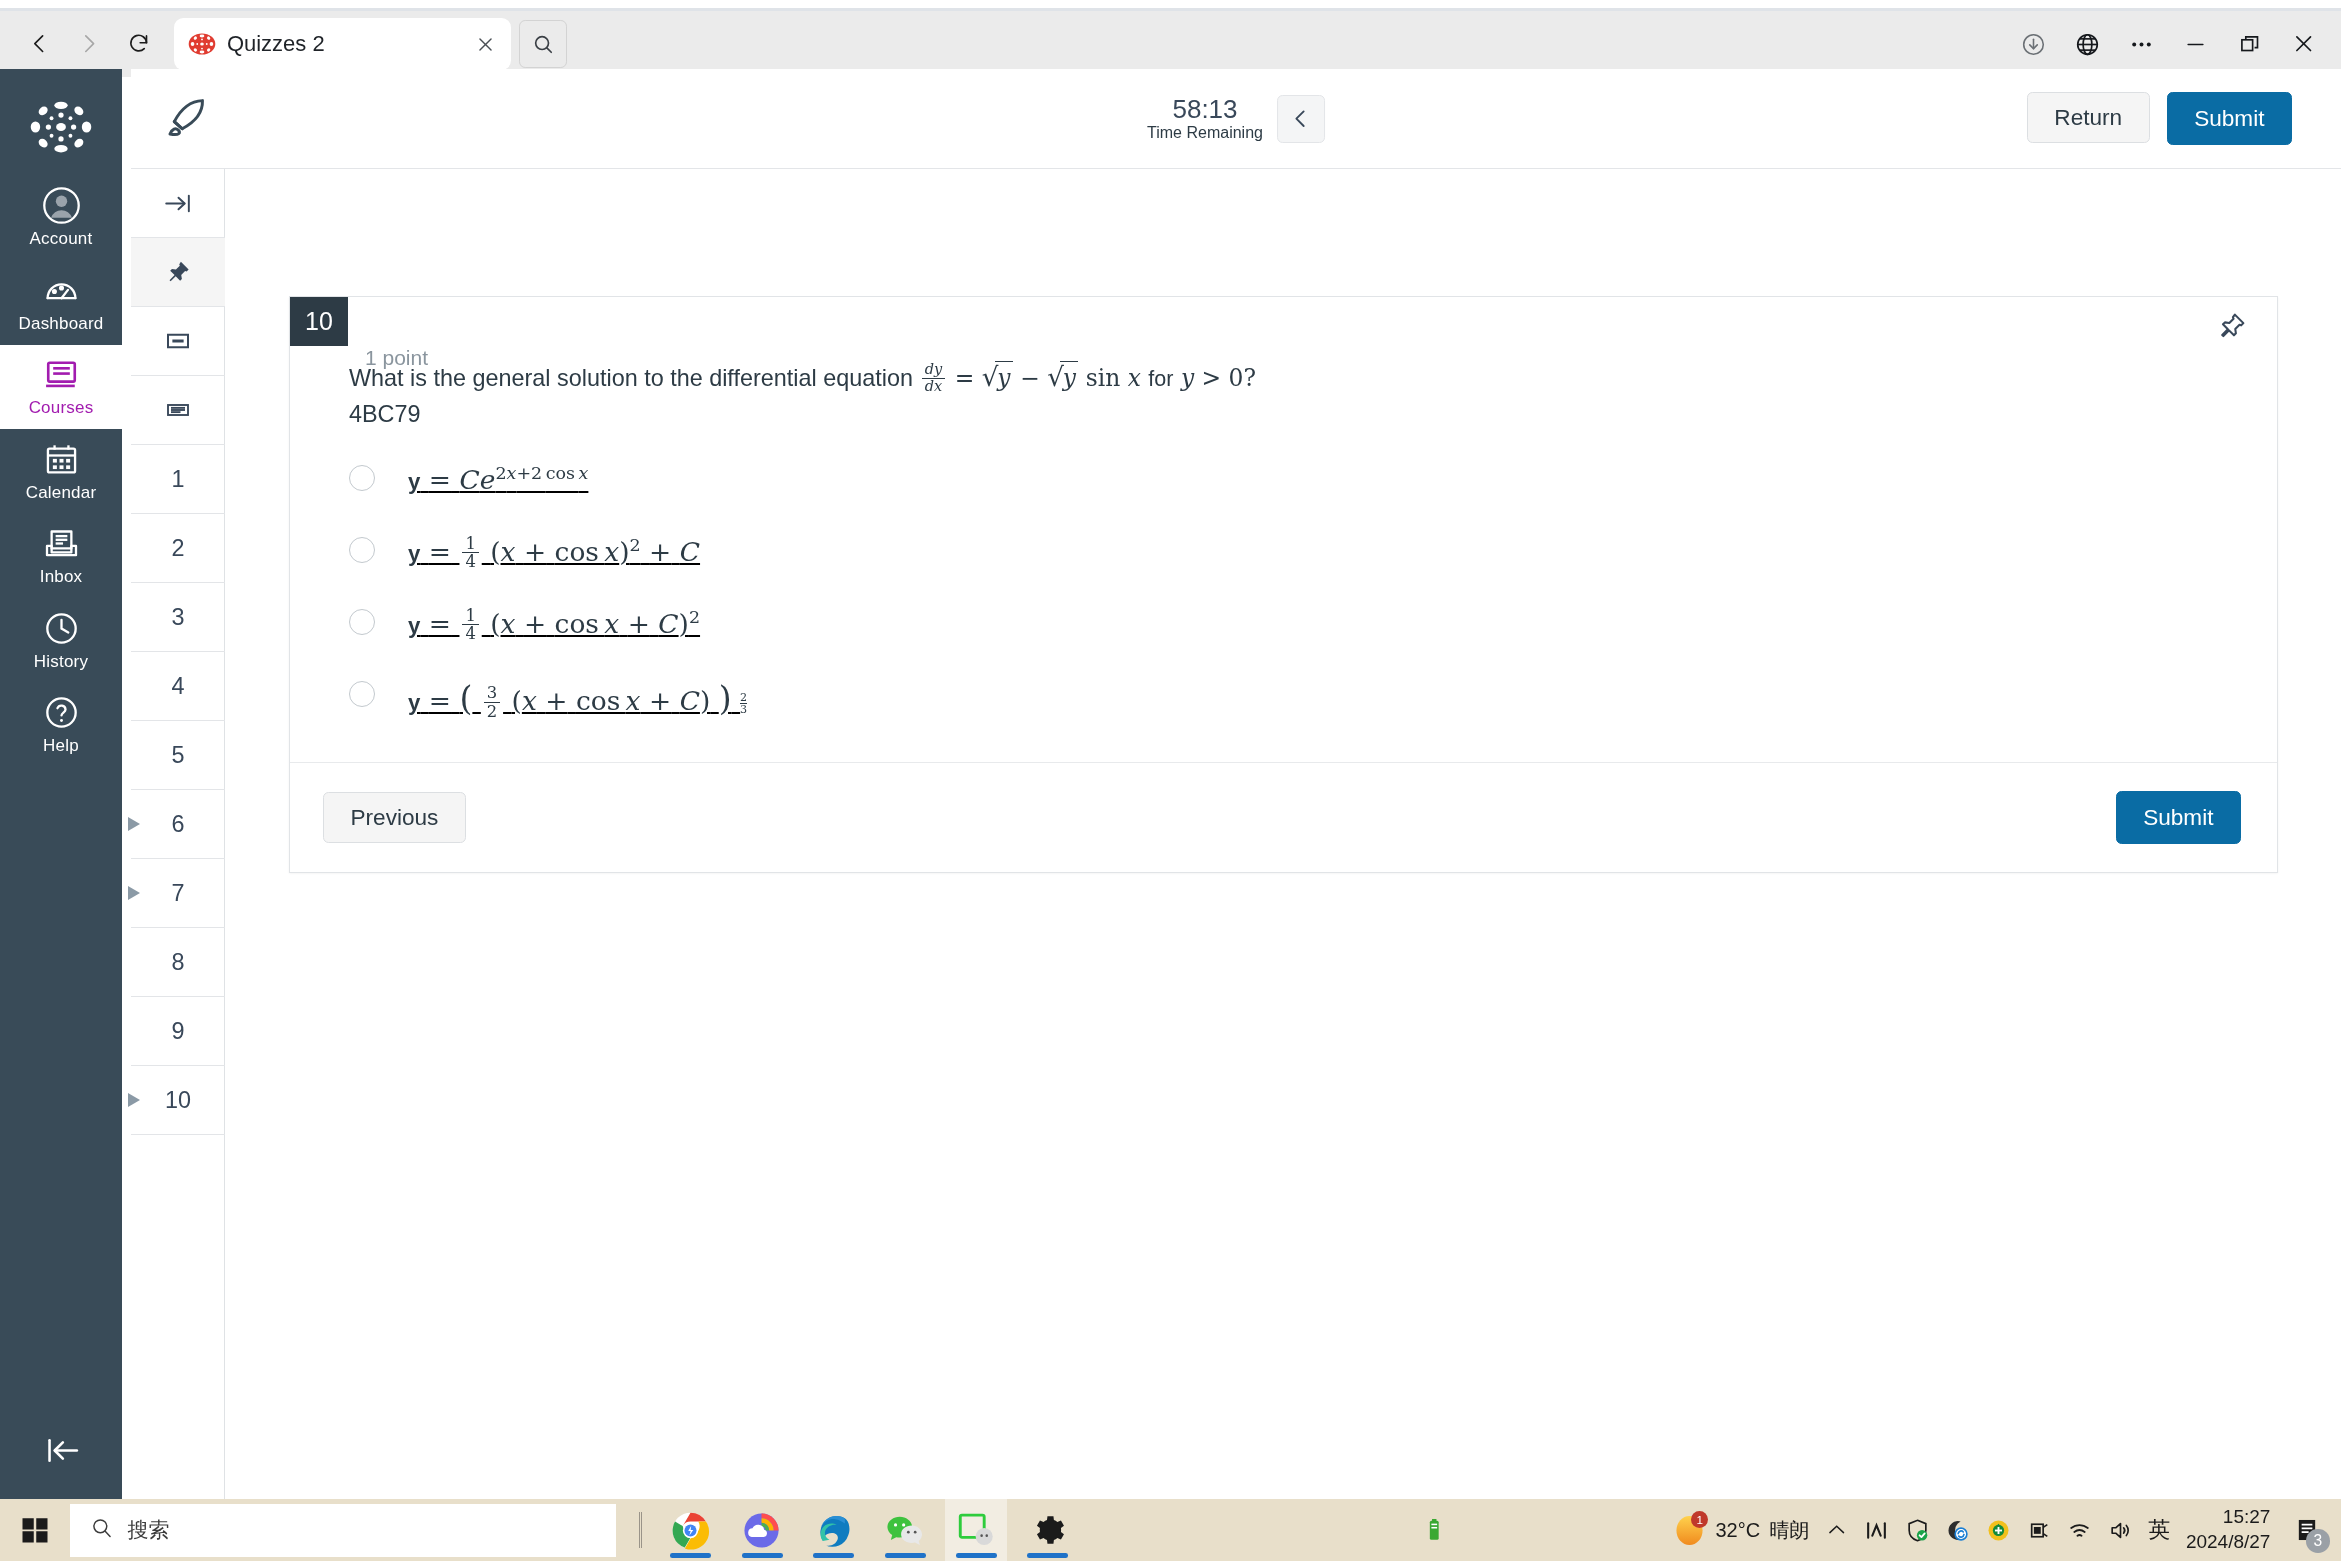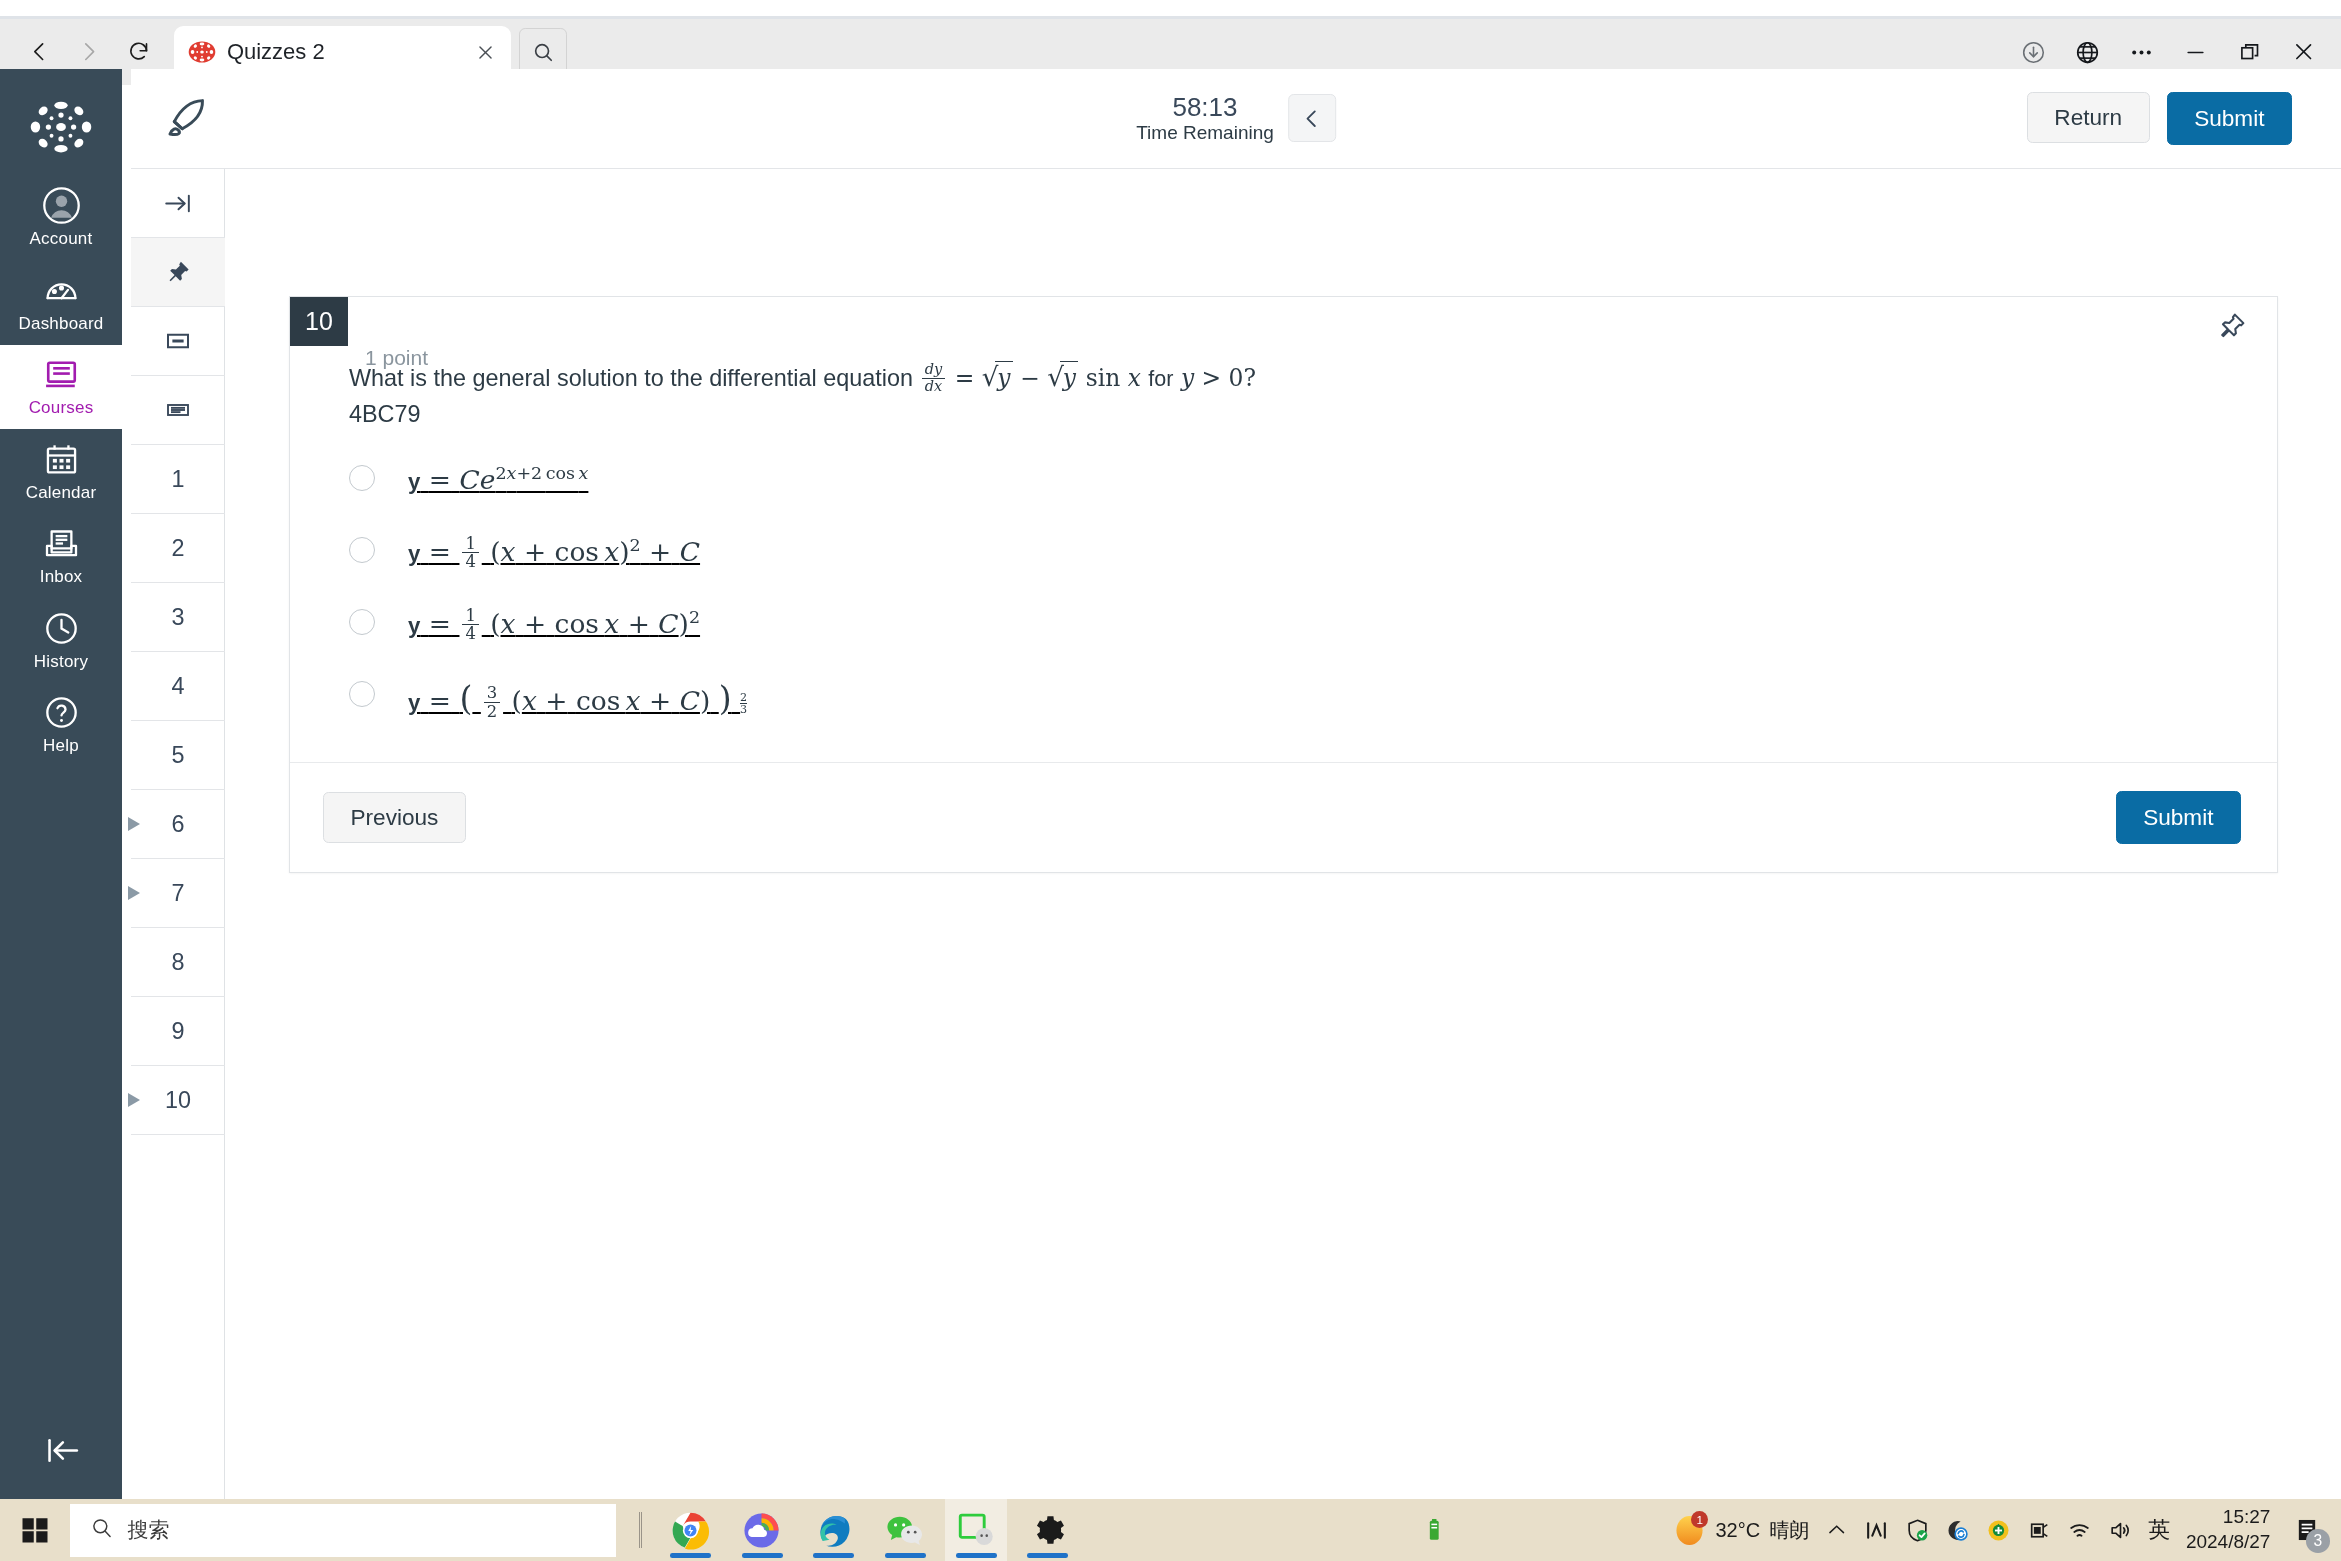--- a/index.html
+++ b/index.html
@@ -5,21 +5,21 @@
   * { box-sizing: border-box; margin: 0; padding: 0; }
   html, body {
     width: 2342px; height: 1561px;
     font-family: "Liberation Sans", sans-serif;
     overflow: hidden;
     background: #ffffff;
   }
 
   
   .browser-chrome {
-    position: absolute; left: 0; top: 16px; width: 2342px; height: 69px;
+    position: absolute; left: 0; top: 8px; width: 2342px; height: 69px;
     background: #ebebeb;
     display: flex; align-items: center;
     border-top: 3.1px solid #dfe3e8;
   }
   .nav-btns { display: flex; align-items: center; gap: 4.7px; padding-left: 17px; }
   .nav-btn {
     width: 45px; height: 45px; display: flex; align-items: center; justify-content: center;
     border-radius: 4.7px; color: #1c1c1c;
   }
   .nav-btn svg { display: block; }
@@ -80,21 +80,21 @@
     background: #ffffff; border-bottom: 0.8px solid #e3e5e8;
     display: flex; align-items: center;
   }
   .rocket-icon { margin-left: 33px; color: #394b58; }
   .timer-block {
     position: absolute; left: 50%; transform: translateX(-50%);
     display: flex; align-items: center; gap: 14px;
   }
   .timer-text { text-align: center; }
   .timer-value { font-size: 26px; color: #39485a; line-height: 1.12; }
-  .timer-label { font-size: 19px; color: #2d3b45; }
+  .timer-label { font-size: 16px; color: #2d3b45; }
   .timer-collapse {
     width: 48px; height: 48px; background: #f4f5f6; border: 0.8px solid #e3e5e8;
     border-radius: 5.5px; display: flex; align-items: center; justify-content: center;
     color: #39485a;
   }
   .header-actions { margin-left: auto; display: flex; align-items: flex-start; gap: 17px; padding-right: 49px; }
   .btn {
     font-family: "Liberation Sans", sans-serif;
     font-size: 22.6px; border-radius: 5.5px; cursor: pointer;
     display: inline-flex; align-items: center; justify-content: center;

